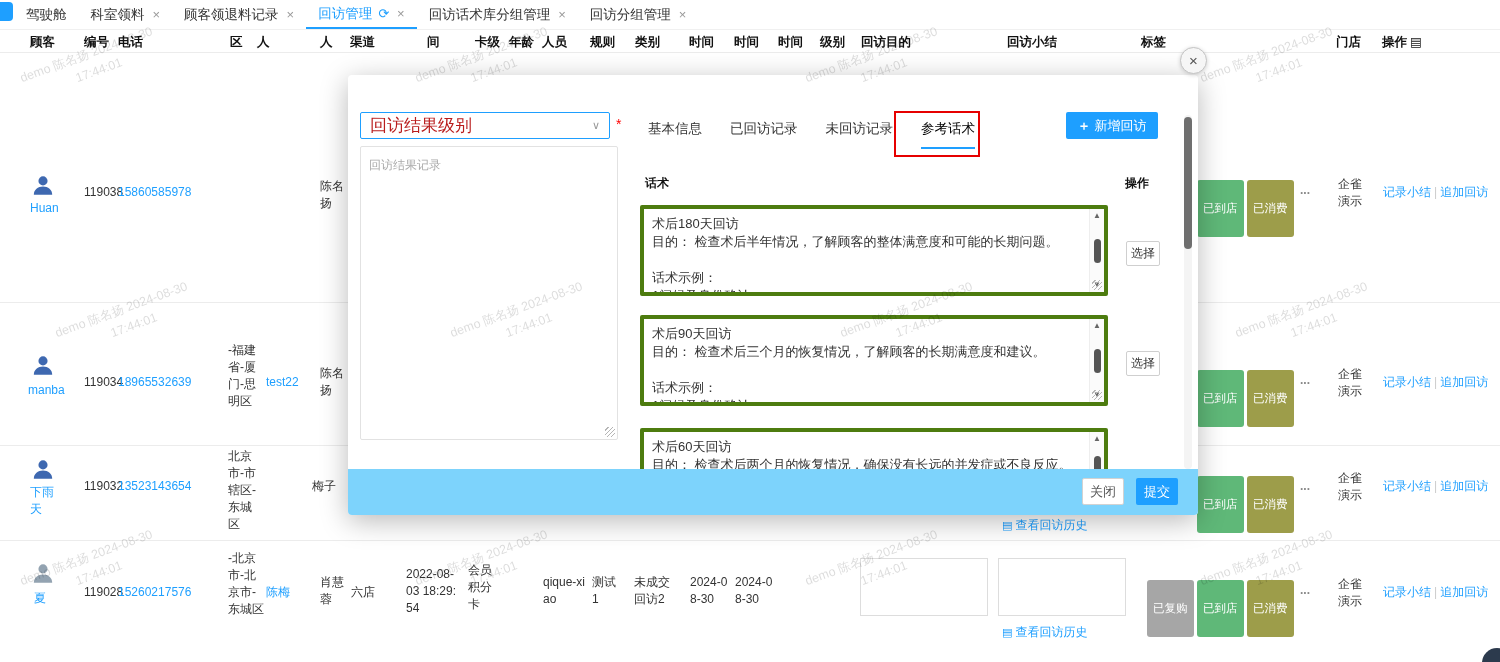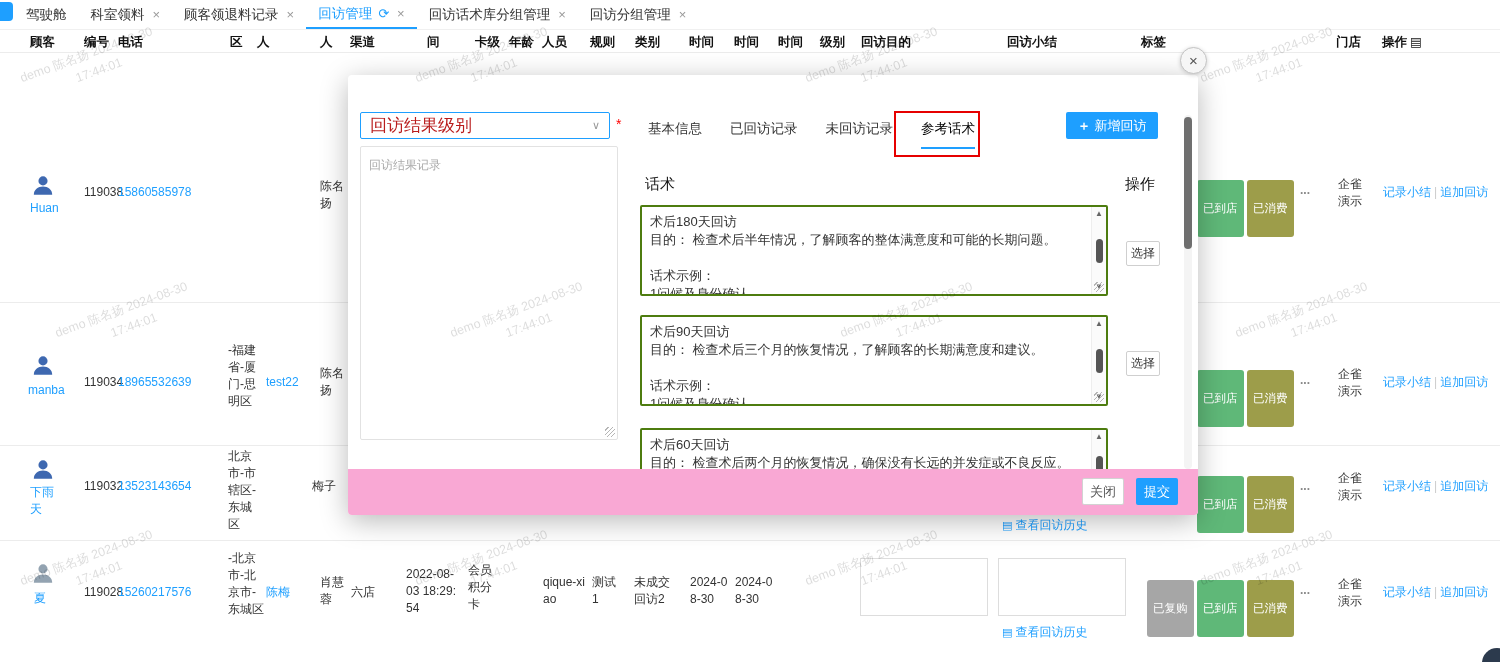--- a/index.html
+++ b/index.html
@@ -46,33 +46,33 @@
   .sel-chev{font-size:11px;color:#999}
   .req{position:absolute;left:268px;top:41px;color:#ff0000;font-size:14px}
   .result-ta{position:absolute;left:12px;top:71px;width:258px;height:294px;border:1px solid #e2e2e2;border-radius:2px;padding:8px;background:#fff}
   .ph{font-size:12px;color:#aaa}
   .grip{position:absolute;right:2px;bottom:2px;width:10px;height:10px;background:repeating-linear-gradient(135deg,transparent 0 2px,#b5b5b5 2px 3px)}
   .mtabs{position:absolute;left:300px;top:45px;height:30px;display:flex;align-items:flex-start}
   .mtab{font-size:13.5px;color:#333;margin-right:28px;padding-bottom:9px;cursor:pointer;white-space:nowrap}
   .mtab.active{color:#000;border-bottom:2px solid var(--primary)}
   .add-btn{position:absolute;left:718px;top:37px;width:92px;height:27px;background:var(--primary);color:#fff;border:none;border-radius:2px;font-size:13px;cursor:pointer;display:flex;align-items:center;justify-content:center;gap:4px;font-family:inherit}
   .add-btn .plus{font-weight:bold;font-size:13px}
-  .shead{position:absolute;font-size:15px;font-weight:normal;color:#111}
+  .shead{position:absolute;font-size:12px;font-weight:bold;color:#111}
   .shead-script{left:297px;top:100px}
   .shead-action{left:777px;top:100px}
-  .sbox{position:absolute;left:292px;width:468px;border:2px solid #4d7c0f;border-radius:2px;background:#fff;z-index:1}
+  .sbox{position:absolute;left:292px;width:468px;border:4px solid #4d7c0f;border-radius:2px;background:#fff;z-index:1}
   .stext{position:absolute;left:0;top:0;right:16px;bottom:0;padding:6px 8px;font-size:13px;line-height:18px;color:#333;overflow:hidden}
   .sgap{height:18px}
   .sscroll{position:absolute;right:0;top:0;bottom:0;width:15px;border-left:1px solid #eee;background:#fbfbfb;display:flex;flex-direction:column;align-items:center;justify-content:space-between;padding:2px 0}
   .sarr{font-size:8px;color:#666;line-height:10px}
   .sthumb{width:7px;height:24px;background:#555;border-radius:4px}
   .pick-btn{position:absolute;left:778px;width:34px;height:25px;background:#fff;border:1px solid #cfcfcf;border-radius:2px;font-size:12px;color:#333;cursor:pointer;font-family:inherit;padding:0}
   .mscroll{position:absolute;left:836px;top:40px;bottom:46px;width:8px;background:#f4f4f4;border-radius:4px}
   .mthumb{position:absolute;left:0;top:2px;width:8px;height:132px;background:#6f6f6f;border-radius:4px}
-  .mfooter{position:absolute;left:0;right:0;bottom:0;height:46px;background:#f9a8d4;border-radius:0 0 4px 4px;z-index:5}
+  .mfooter{position:absolute;left:0;right:0;bottom:0;height:46px;background:#7dd3fc;border-radius:0 0 4px 4px;z-index:5}
   .btn-ghost{position:absolute;right:74px;top:9px;width:42px;height:27px;background:#fff;border:1px solid #d2d2d2;border-radius:2px;font-size:13px;color:#555;cursor:pointer;font-family:inherit}
   .btn-primary{position:absolute;right:20px;top:9px;width:42px;height:27px;background:var(--primary);border:none;border-radius:2px;font-size:13px;color:#fff;cursor:pointer;font-family:inherit}
   .close-circle{position:absolute;left:1180px;top:47px;width:27px;height:27px;border-radius:50%;background:#f6f6f6;border:1px solid #c4c4c4;box-shadow:0 1px 4px rgba(0,0,0,.18);display:flex;align-items:center;justify-content:center;font-size:15px;color:#555;cursor:pointer;z-index:72}
   .annotation{position:absolute;left:894px;top:111px;width:86px;height:46px;border:2px solid var(--annotation);z-index:75;pointer-events:none}
 
   
   .wm-layer{position:absolute;inset:0;pointer-events:none;z-index:60}
   .wm{position:absolute;transform:rotate(-20deg);color:rgba(0,0,0,.14);font-size:12.5px;line-height:1.55;white-space:nowrap}
   .wm div:nth-child(2){padding-left:52px}
 

